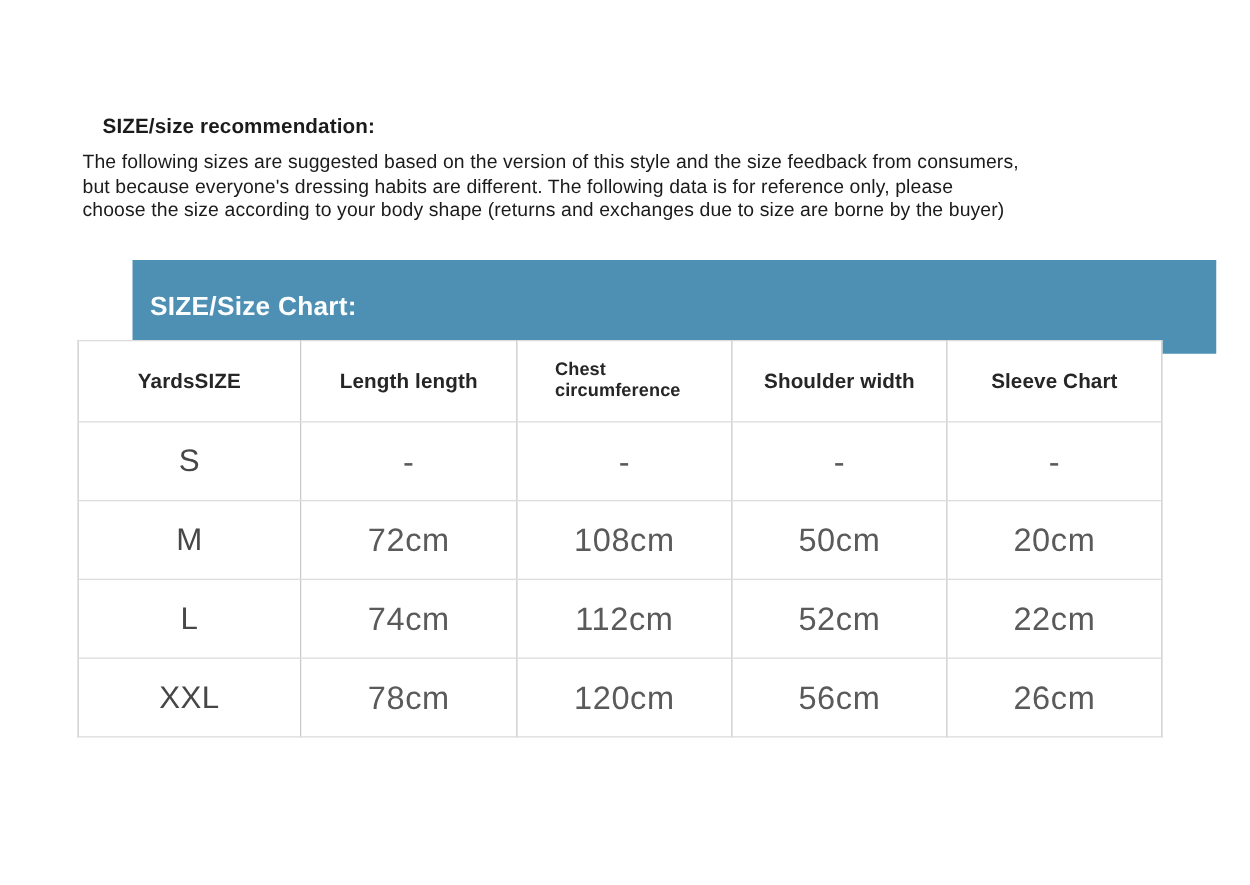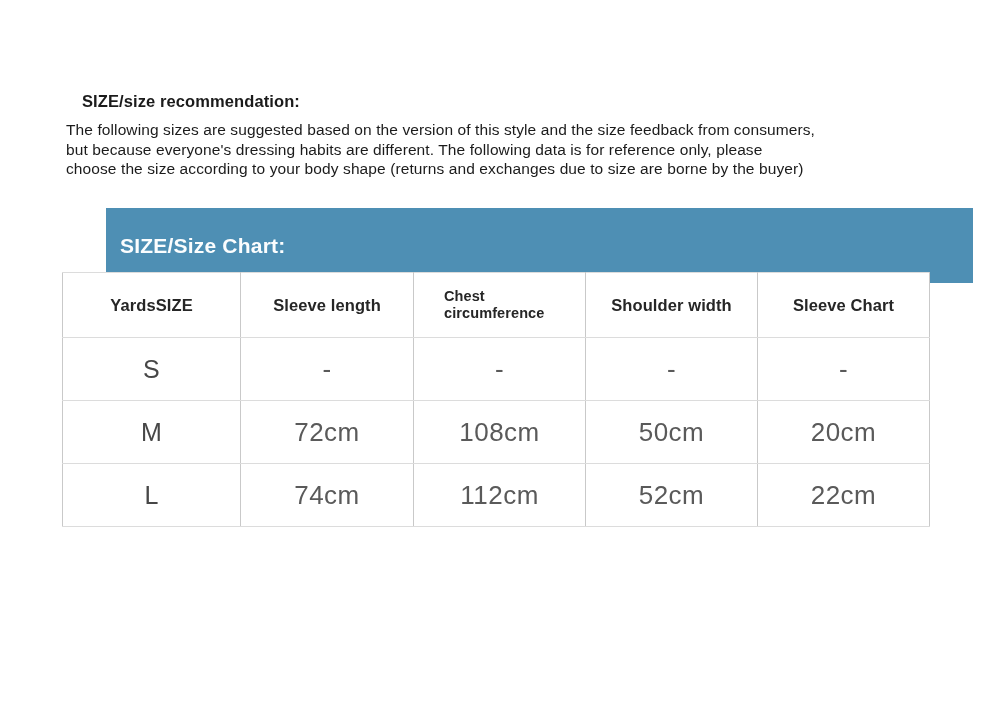--- a/index.html
+++ b/index.html
@@ -124,21 +124,21 @@
     <colgroup>
       <col style="width:178px">
       <col style="width:173px">
       <col style="width:172px">
       <col style="width:172px">
       <col style="width:172px">
     </colgroup>
     <thead>
       <tr>
         <th>YardsSIZE</th>
-        <th>Sleeve length</th>
+        <th>Length length</th>
         <th class="chest-header">Chest circumference</th>
         <th>Shoulder width</th>
         <th>Sleeve Chart</th>
       </tr>
     </thead>
     <tbody>
       <tr>
         <td class="size-label-cell">S</td>
         <td>-</td>
         <td>-</td>
@@ -152,16 +152,23 @@
         <td>50cm</td>
         <td>20cm</td>
       </tr>
       <tr>
         <td class="size-label-cell">L</td>
         <td>74cm</td>
         <td>112cm</td>
         <td>52cm</td>
         <td>22cm</td>
       </tr>
+      <tr>
+        <td class="size-label-cell">XXL</td>
+        <td>78cm</td>
+        <td>120cm</td>
+        <td>56cm</td>
+        <td>26cm</td>
+      </tr>
     </tbody>
   </table>
 
 </div>
 
 </body></html>

